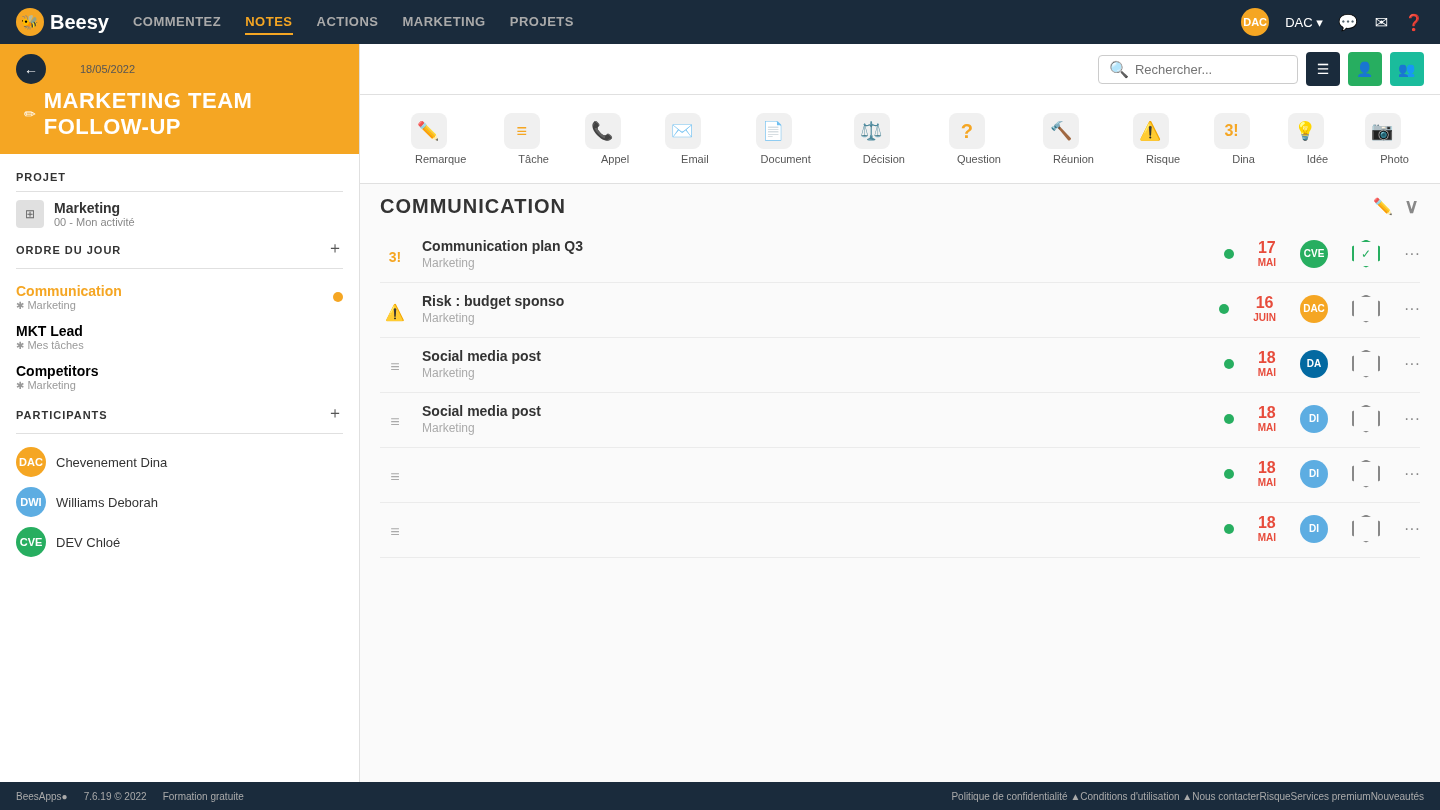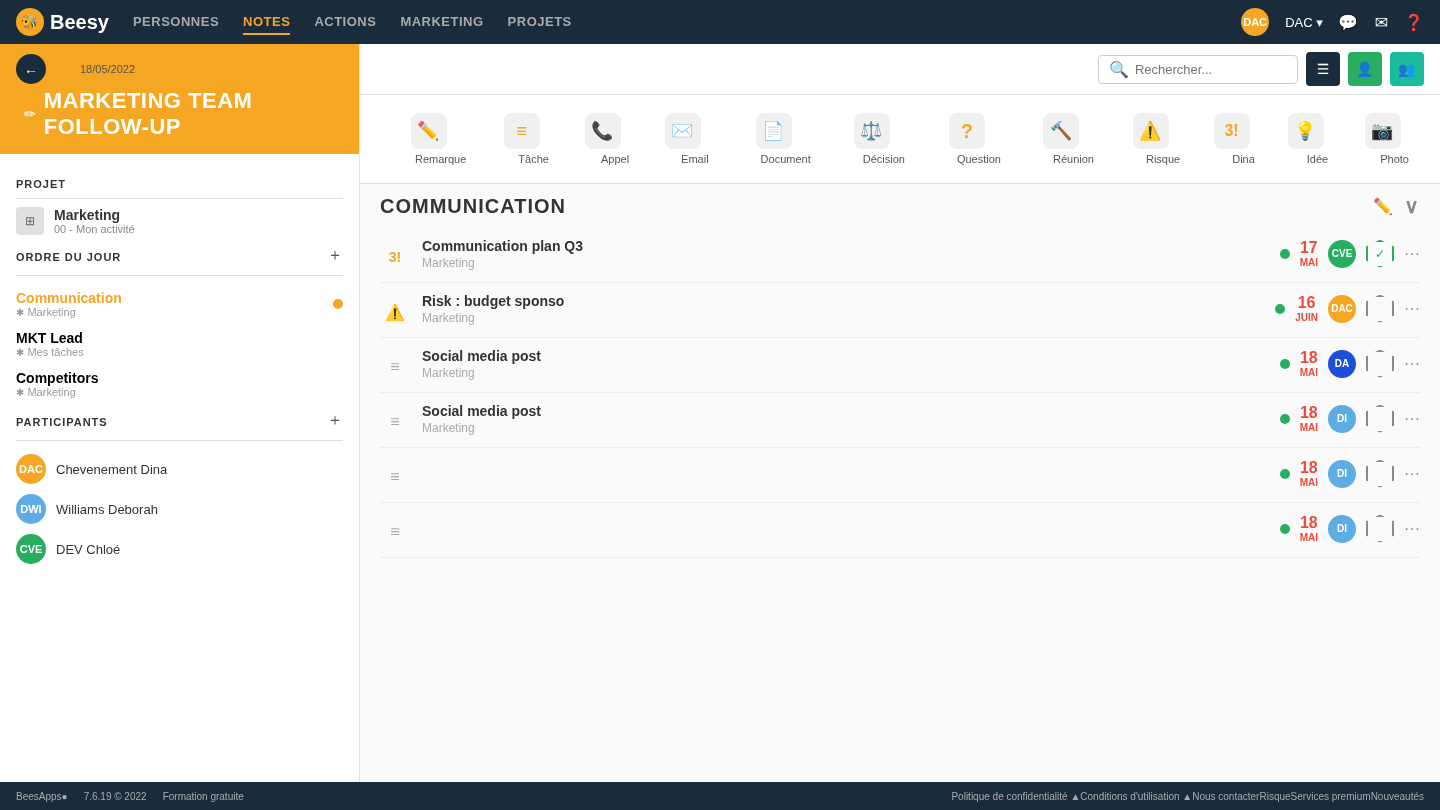--- a/index.html
+++ b/index.html
@@ -118,21 +118,21 @@
       color: white;
       text-transform: uppercase;
       letter-spacing: 0.5px;
     }
     .pencil-icon {
       color: white;
       font-size: 14px;
     }
 
     .sidebar-sections {
-      padding: 12px 16px;
+      padding: 5px 16px;
     }
 
     .section-label {
       font-size: 11px;
       font-weight: 800;
       color: #333;
       text-transform: uppercase;
       letter-spacing: 1px;
       margin-bottom: 8px;
       margin-top: 12px;
@@ -397,21 +397,21 @@
       color: #333;
     }
     .entry-sub {
       font-size: 12px;
       color: #aaa;
       margin-top: 2px;
     }
     .entry-right {
       display: flex;
       align-items: center;
-      gap: 10px;
+      gap: 24px;
       flex-shrink: 0;
     }
     .entry-dot {
       width: 10px;
       height: 10px;
       border-radius: 50%;
       background: #27ae60;
     }
     .entry-date {
       text-align: center;
@@ -477,21 +477,21 @@
   </style>
 </head>
 <body>
 
 <nav class="top-nav">
   <div class="logo">
     <div class="logo-bee">🐝</div>
     <span>Beesy</span>
   </div>
   <div class="nav-items">
-    <a class="nav-item">PERSONNES</a>
+    <a class="nav-item">COMMENTEZ</a>
     <a class="nav-item active">NOTES</a>
     <a class="nav-item">ACTIONS</a>
     <a class="nav-item">MARKETING</a>
     <a class="nav-item">PROJETS</a>
   </div>
   <div class="nav-right">
     <div class="dac-badge">DAC</div>
     <span>DAC ▾</span>
     <span class="nav-icon">💬</span>
     <span class="nav-icon">✉</span>
@@ -689,21 +689,21 @@
       <div class="entry-content">
         <div class="entry-title">Social media post</div>
         <div class="entry-sub">Marketing</div>
       </div>
       <div class="entry-right">
         <div class="entry-dot"></div>
         <div class="entry-date">
           <div class="day">18</div>
           <div class="month">MAI</div>
         </div>
-        <div class="entry-avatar" style="background:#1d4ed8;">DA</div>
+        <div class="entry-avatar" style="background:#0369a1;">DA</div>
         <div style="width:28px;height:28px;clip-path:polygon(50% 0%,100% 25%,100% 75%,50% 100%,0% 75%,0% 25%);border:2px solid #888;background:transparent;display:inline-block;"></div>
         <span class="entry-more">···</span>
       </div>
     </div>
 
     <div class="entry-row">
       <div class="entry-type-icon" style="color:#aaa;font-size:16px;">≡</div>
       <div class="entry-content">
         <div class="entry-title">Social media post</div>
         <div class="entry-sub">Marketing</div>

